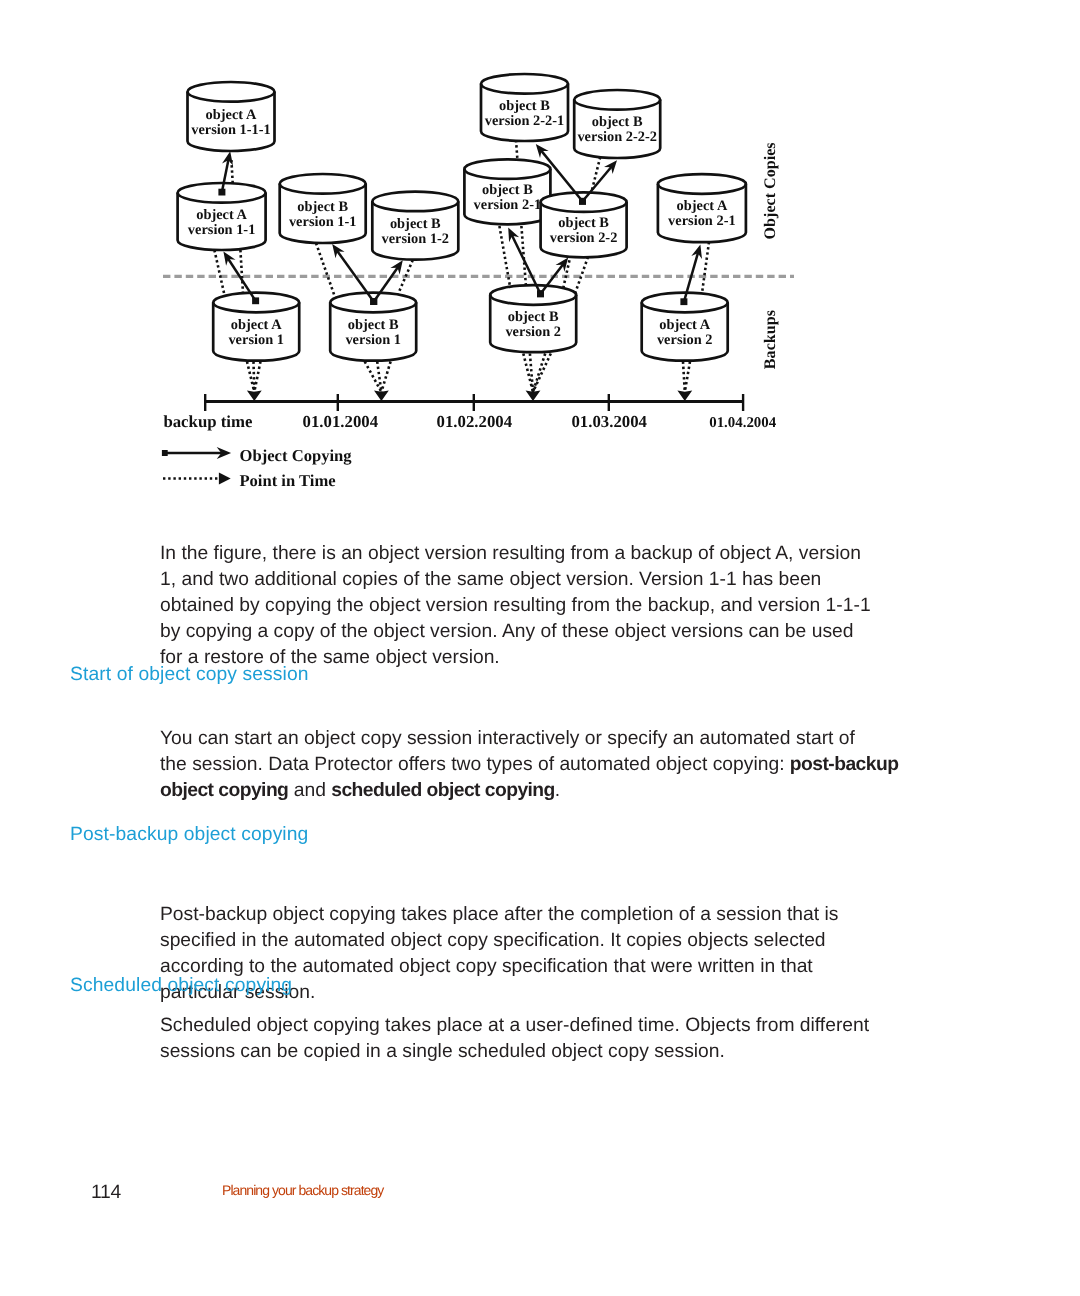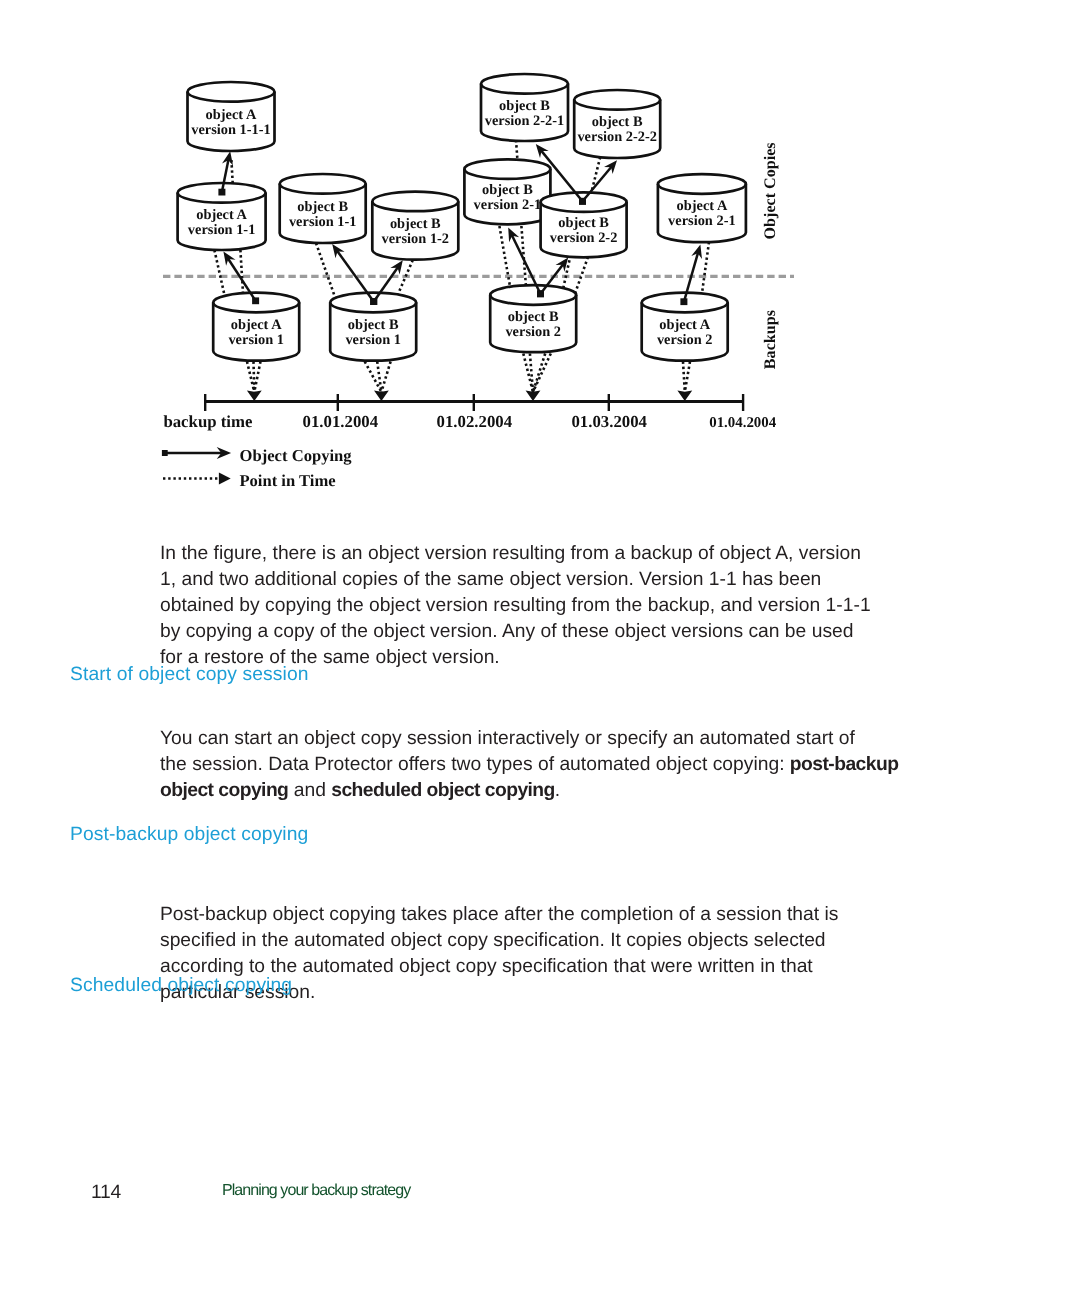--- a/index.html
+++ b/index.html
@@ -19,21 +19,21 @@
      font-weight:bold;font-size:21.5px;color:#0080c4;white-space:nowrap;letter-spacing:0.07px;}
 
   .body-p{position:absolute;left:160px;font-size:19.3px;line-height:26px;
      color:#231f20;width:800px;letter-spacing:0.0px;white-space:pre-line;}
   .body-p b{font-weight:bold;letter-spacing:-0.55px;}
 
   .sec-head{position:absolute;left:70px;font-size:19.3px;color:#1d9fd6;
      white-space:nowrap;letter-spacing:0.1px;}
 
   .footer-num{position:absolute;left:91px;top:1182px;font-size:19.3px;color:#231f20;letter-spacing:-0.3px;text-align:center;}
-  .footer-txt{position:absolute;left:222px;top:1182px;font-size:16px;color:#14532d;letter-spacing:-0.93px;}
+  .footer-txt{position:absolute;left:222px;top:1182px;font-size:14px;color:#c2410c;letter-spacing:-0.93px;}
 </style>
 </head>
 <body>
 
 <div class="page">
 
 <svg id="figure" viewBox="0 0 1080 500">
 <line x1="163" y1="276.3" x2="794" y2="276.3" stroke="#9c9c9c" stroke-width="3.2" stroke-dasharray="7.4 4.0"></line>
 <line x1="231.4" y1="160.0" x2="233.2" y2="192.0" stroke="#111" stroke-width="2.6" stroke-dasharray="2.4 2.8" stroke-linecap="butt"></line>
 <line x1="214.4" y1="250.0" x2="225.6" y2="300.0" stroke="#111" stroke-width="2.6" stroke-dasharray="2.4 2.8" stroke-linecap="butt"></line>
@@ -245,17 +245,19 @@
 the session. Data Protector offers two types of automated object copying: </span><b>post-backup
 object copying</b><span> and </span><b>scheduled object copying</b><span>.</span></div>
 
 <div class="sec-head" style="top:824px">Post-backup object copying</div>
 <div class="body-p" style="top:902px">Post-backup object copying takes place after the completion of a session that is
 specified in the automated object copy specification. It copies objects selected
 according to the automated object copy specification that were written in that
 particular session.</div>
 
 <div class="sec-head" style="top:975px">Scheduled object copying</div>
+<div class="body-p" style="top:1013px">Scheduled object copying takes place at a user-defined time. Objects from different
+sessions can be copied in a single scheduled object copy session.</div>
 
 <div class="footer-num">114</div>
 <div class="footer-txt">Planning your backup strategy</div>
 
 </div>
 
 </body></html>

